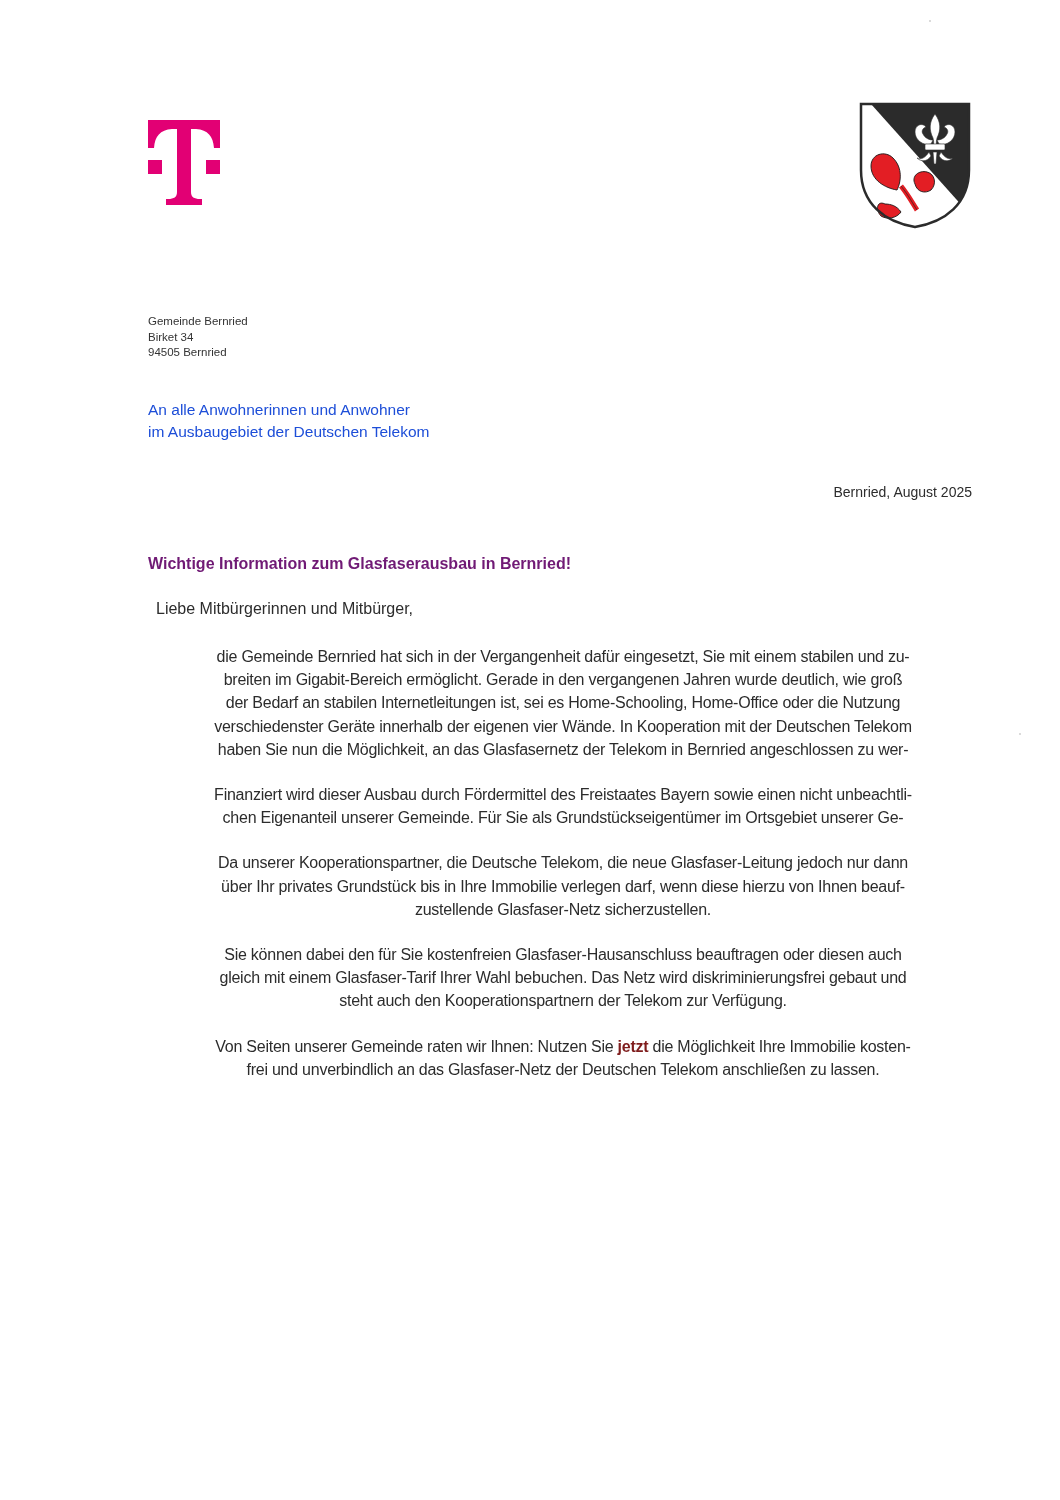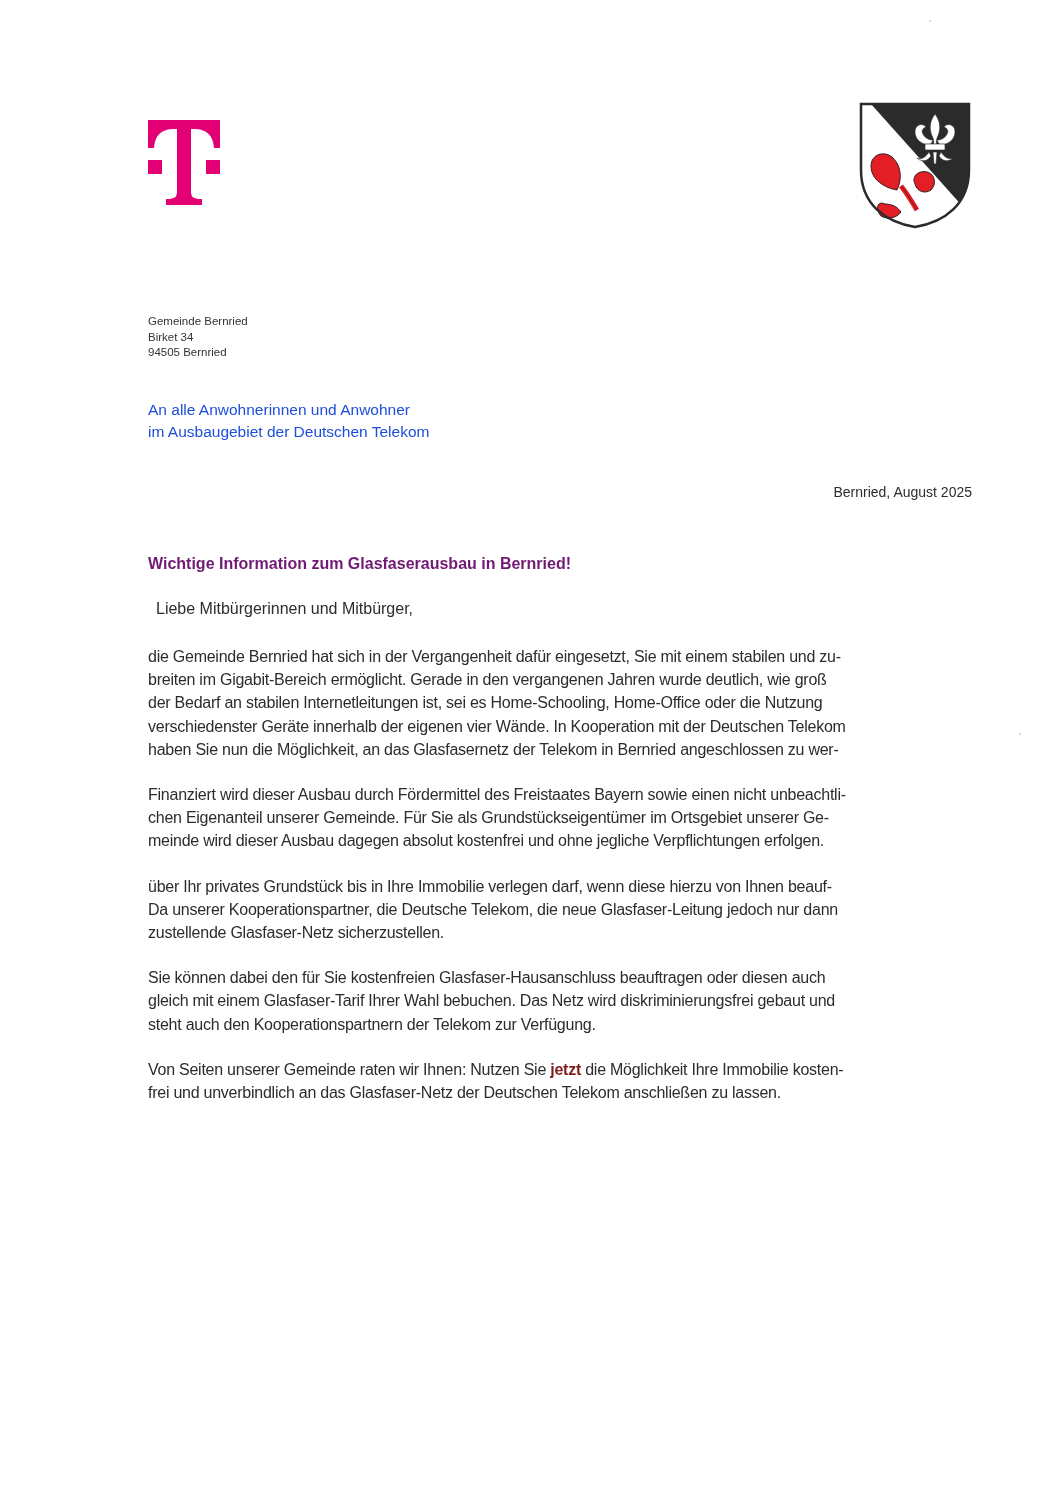--- a/index.html
+++ b/index.html
@@ -83,20 +83,21 @@
       left: 148px;
       top: 645px;
       width: 830px;
       font-size: 16px;
       line-height: 23.2px;
       color: #2c2c2c;
       letter-spacing: -0.25px;
     }
     .body p {
       margin: 0 0 22px 0;
+      text-align: center;
     }
     .body .line {
       display: block;
       white-space: nowrap;
     }
     .body b {
       font-weight: bold;
       color: #7f1d1d;
     }
     .speck {
@@ -175,25 +176,24 @@
     <p>
       <span class="line">die Gemeinde Bernried hat sich in der Vergangenheit dafür eingesetzt, Sie mit einem stabilen und zu-</span>
       <span class="line">breiten im Gigabit-Bereich ermöglicht. Gerade in den vergangenen Jahren wurde deutlich, wie groß</span>
       <span class="line">der Bedarf an stabilen Internetleitungen ist, sei es Home-Schooling, Home-Office oder die Nutzung</span>
       <span class="line">verschiedenster Geräte innerhalb der eigenen vier Wände. In Kooperation mit der Deutschen Telekom</span>
       <span class="line">haben Sie nun die Möglichkeit, an das Glasfasernetz der Telekom in Bernried angeschlossen zu wer-</span>
     </p>
     <p>
       <span class="line">Finanziert wird dieser Ausbau durch Fördermittel des Freistaates Bayern sowie einen nicht unbeachtli-</span>
       <span class="line">chen Eigenanteil unserer Gemeinde. Für Sie als Grundstückseigentümer im Ortsgebiet unserer Ge-</span>
-      <span class="line">meinde wird dieser Ausbau dagegen absolut kostenfrei und ohne jegliche Verpflichtungen erfolgen.</span>
-    </p>
-    <p>
+    </p>
+    <p>
+      <span class="line">Da unserer Kooperationspartner, die Deutsche Telekom, die neue Glasfaser-Leitung jedoch nur dann</span>
       <span class="line">über Ihr privates Grundstück bis in Ihre Immobilie verlegen darf, wenn diese hierzu von Ihnen beauf-</span>
-      <span class="line">Da unserer Kooperationspartner, die Deutsche Telekom, die neue Glasfaser-Leitung jedoch nur dann</span>
       <span class="line">zustellende Glasfaser-Netz sicherzustellen.</span>
     </p>
     <p>
       <span class="line">Sie können dabei den für Sie kostenfreien Glasfaser-Hausanschluss beauftragen oder diesen auch</span>
       <span class="line">gleich mit einem Glasfaser-Tarif Ihrer Wahl bebuchen. Das Netz wird diskriminierungsfrei gebaut und</span>
       <span class="line">steht auch den Kooperationspartnern der Telekom zur Verfügung.</span>
     </p>
     <p>
       <span class="line"><span>Von Seiten unserer Gemeinde raten wir Ihnen: Nutzen Sie </span><b>jetzt</b><span> die Möglichkeit Ihre Immobilie kosten-</span></span>
       <span class="line">frei und unverbindlich an das Glasfaser-Netz der Deutschen Telekom anschließen zu lassen.</span>

